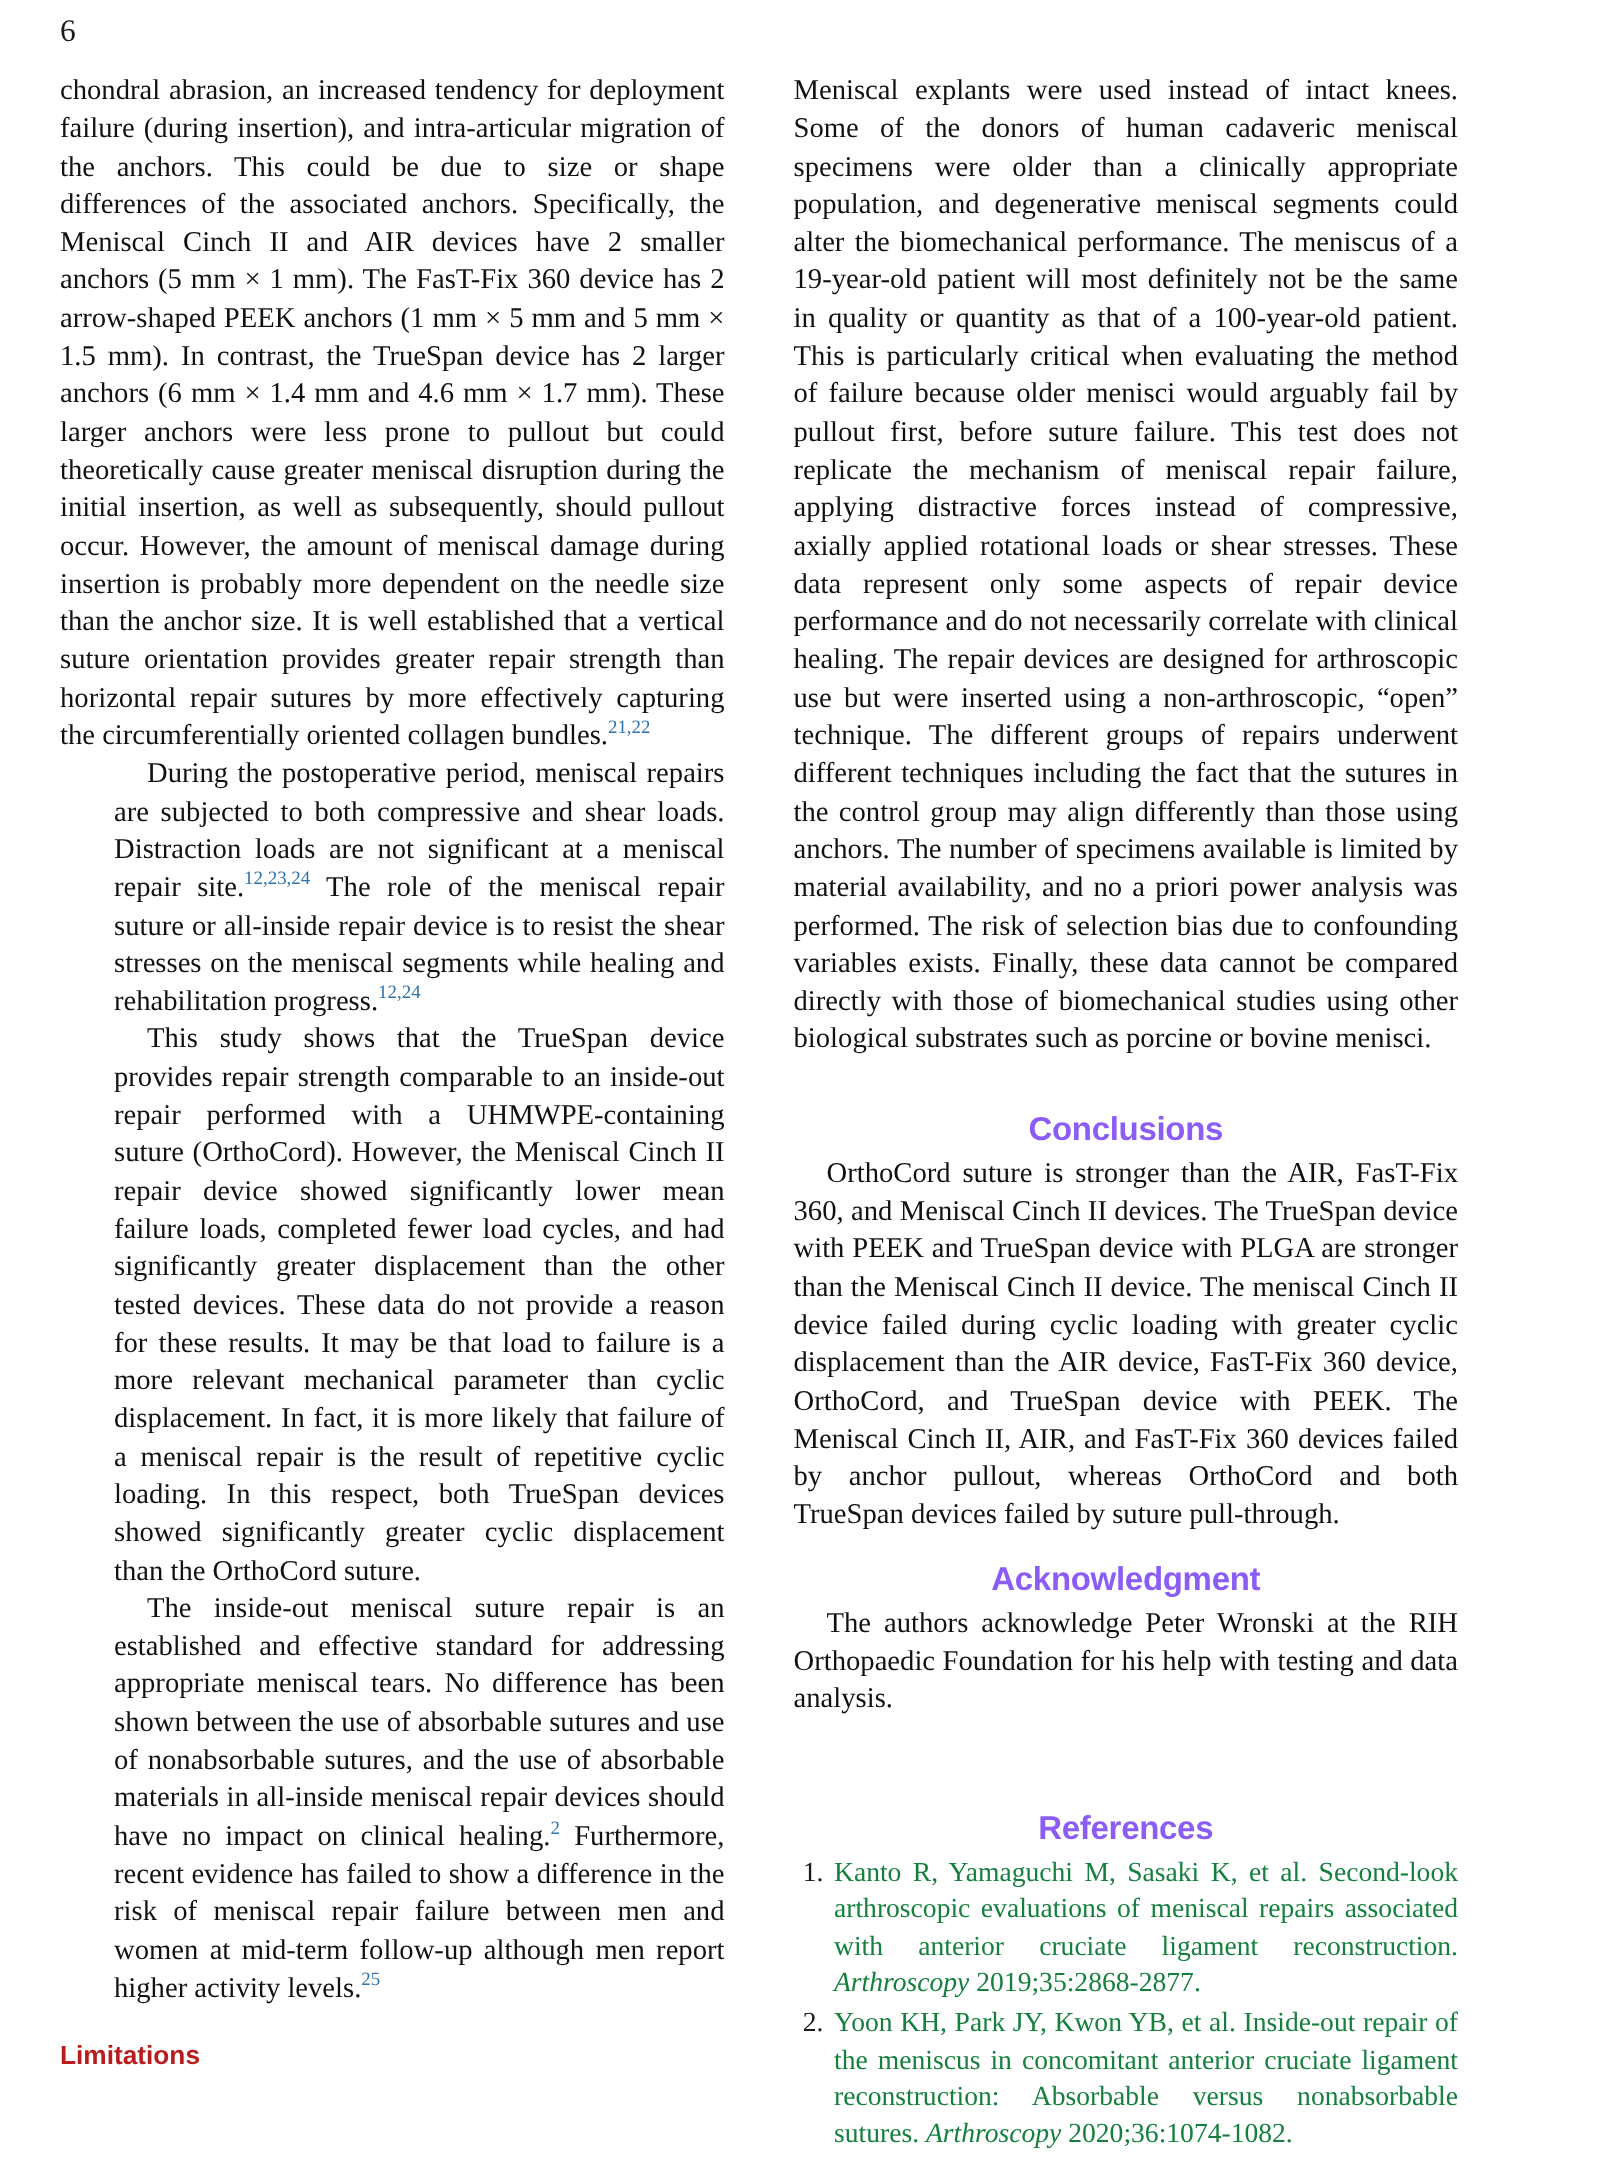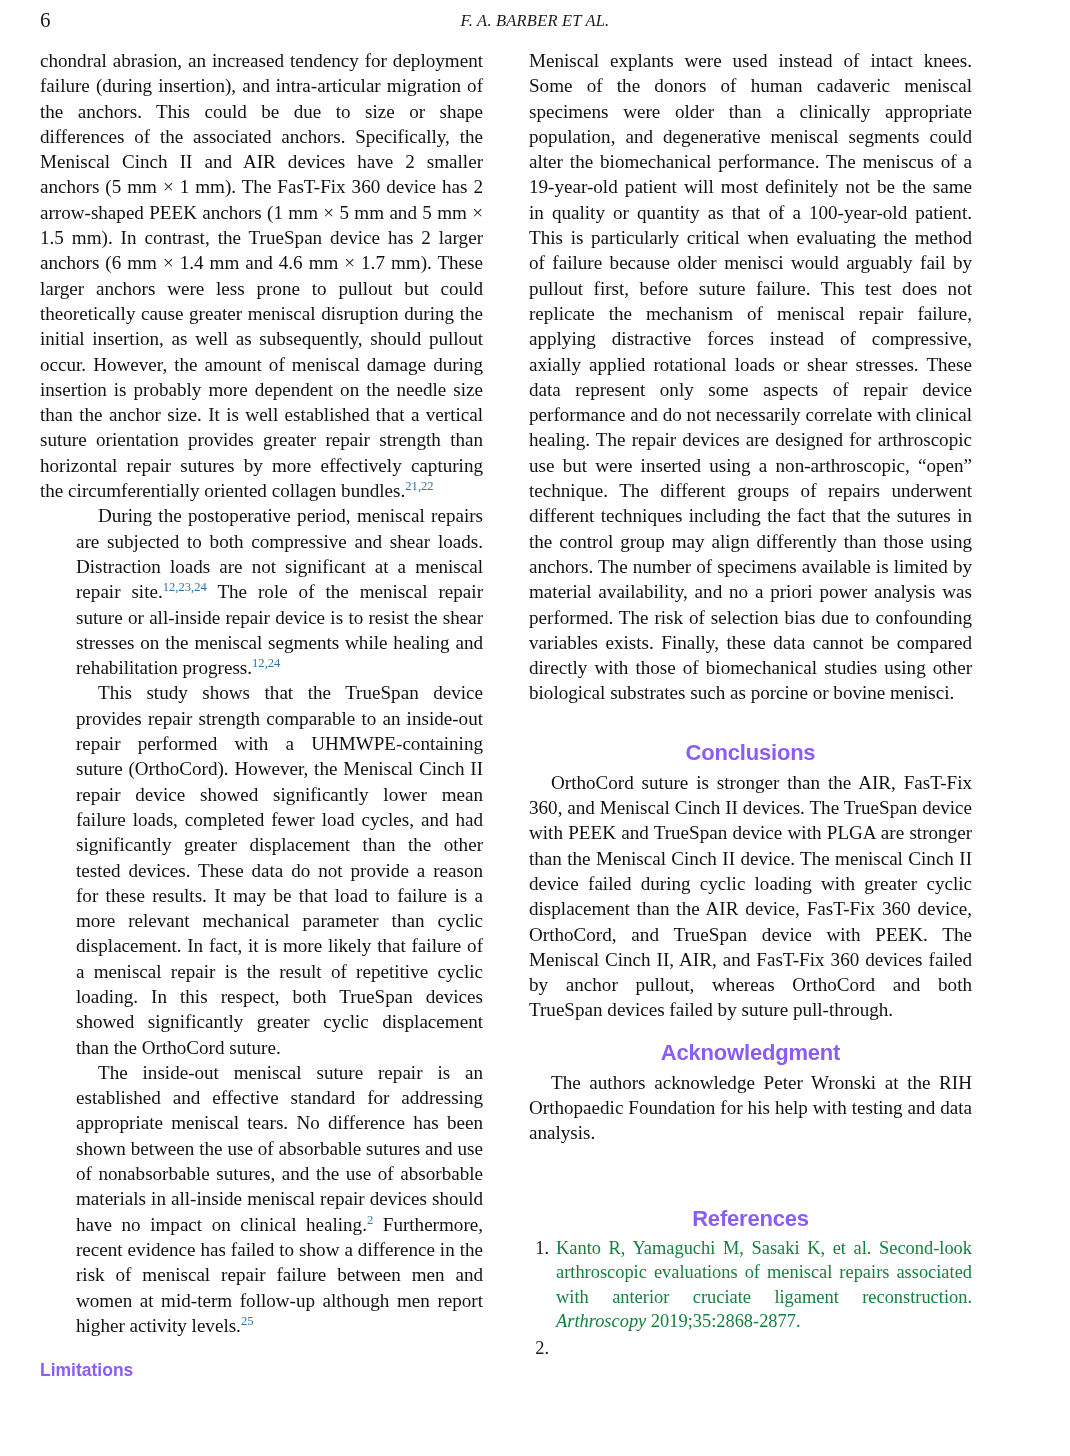--- a/index.html
+++ b/index.html
@@ -89,21 +89,21 @@
     vertical-align: super;
     line-height: 0;
   }
 
   h3.subhead {
     font-family: "Liberation Sans", "DejaVu Sans", sans-serif;
     font-weight: bold;
     font-size: 17.5px;
     margin: 22px 0 4px 0;
     text-align: left;
-    color: #8b5cf6;
+    color: #b91c1c;
   }
 
   h2.section {
     font-family: "Liberation Sans", "DejaVu Sans", sans-serif;
     font-weight: bold;
     font-size: 22px;
     text-align: center;
     margin: 34px 0 4px 0;
     color: #8b5cf6;
     letter-spacing: -0.2px;
@@ -146,21 +146,20 @@
     font-style: italic;
   }
 </style>
 </head>
 <body>
 
 <div class="page">
 
   <div class="runhead">
     <span class="folio">6</span>
-    <span class="runhead-title">F. A. BARBER ET AL.</span>
   </div>
 
   <div class="columns">
 
     <div class="col">
       <div id="left-paras">
           <p class="body">chondral abrasion, an increased tendency for deployment failure (during insertion), and intra-articular migration of the anchors. This could be due to size or shape differences of the associated anchors. Specifically, the Meniscal Cinch II and AIR devices have 2 smaller anchors (5 mm × 1 mm). The FasT-Fix 360 device has 2 arrow-shaped PEEK anchors (1 mm × 5 mm and 5 mm × 1.5 mm). In contrast, the TrueSpan device has 2 larger anchors (6 mm × 1.4 mm and 4.6 mm × 1.7 mm). These larger anchors were less prone to pullout but could theoretically cause greater meniscal disruption during the initial insertion, as well as subsequently, should pullout occur. However, the amount of meniscal damage during insertion is probably more dependent on the needle size than the anchor size. It is well established that a vertical suture orientation provides greater repair strength than horizontal repair sutures by more effectively capturing the circumferentially oriented collagen bundles.<sup class="cite">21,22</sup></p>
           <p class="body indent">During the postoperative period, meniscal repairs are subjected to both compressive and shear loads. Distraction loads are not significant at a meniscal repair site.<sup class="cite">12,23,24</sup> The role of the meniscal repair suture or all-inside repair device is to resist the shear stresses on the meniscal segments while healing and rehabilitation progress.<sup class="cite">12,24</sup></p>
           <p class="body indent">This study shows that the TrueSpan device provides repair strength comparable to an inside-out repair performed with a UHMWPE-containing suture (OrthoCord). However, the Meniscal Cinch II repair device showed significantly lower mean failure loads, completed fewer load cycles, and had significantly greater displacement than the other tested devices. These data do not provide a reason for these results. It may be that load to failure is a more relevant mechanical parameter than cyclic displacement. In fact, it is more likely that failure of a meniscal repair is the result of repetitive cyclic loading. In this respect, both TrueSpan devices showed significantly greater cyclic displacement than the OrthoCord suture.</p>
           <p class="body indent">The inside-out meniscal suture repair is an established and effective standard for addressing appropriate meniscal tears. No difference has been shown between the use of absorbable sutures and use of nonabsorbable sutures, and the use of absorbable materials in all-inside meniscal repair devices should have no impact on clinical healing.<sup class="cite">2</sup> Furthermore, recent evidence has failed to show a difference in the risk of meniscal repair failure between men and women at mid-term follow-up although men report higher activity levels.<sup class="cite">25</sup></p>
@@ -175,18 +174,18 @@
 
       <h2 class="section">Conclusions</h2>
       <p class="body indent">OrthoCord suture is stronger than the AIR, FasT-Fix 360, and Meniscal Cinch II devices. The TrueSpan device with PEEK and TrueSpan device with PLGA are stronger than the Meniscal Cinch II device. The meniscal Cinch II device failed during cyclic loading with greater cyclic displacement than the AIR device, FasT-Fix 360 device, OrthoCord, and TrueSpan device with PEEK. The Meniscal Cinch II, AIR, and FasT-Fix 360 devices failed by anchor pullout, whereas OrthoCord and both TrueSpan devices failed by suture pull-through.</p>
 
       <h2 class="section ack">Acknowledgment</h2>
       <p class="body indent">The authors acknowledge Peter Wronski at the RIH Orthopaedic Foundation for his help with testing and data analysis.</p>
 
       <h2 class="section refs">References</h2>
       <ol class="reflist" id="ref-list">
           <li><span class="refnum">1.</span><span class="reftext">Kanto R, Yamaguchi M, Sasaki K, et al. Second-look arthroscopic evaluations of meniscal repairs associated with anterior cruciate ligament reconstruction. <i>Arthroscopy</i> 2019;35:2868-2877.</span></li>
-          <li><span class="refnum">2.</span></li>
+          <li><span class="refnum">2.</span><span class="reftext">Yoon KH, Park JY, Kwon YB, et al. Inside-out repair of the meniscus in concomitant anterior cruciate ligament reconstruction: Absorbable versus nonabsorbable sutures. <i>Arthroscopy</i> 2020;36:1074-1082.</span></li>
         </ol>
     </div>
 
   </div>
 </div>
 
 </body></html>

